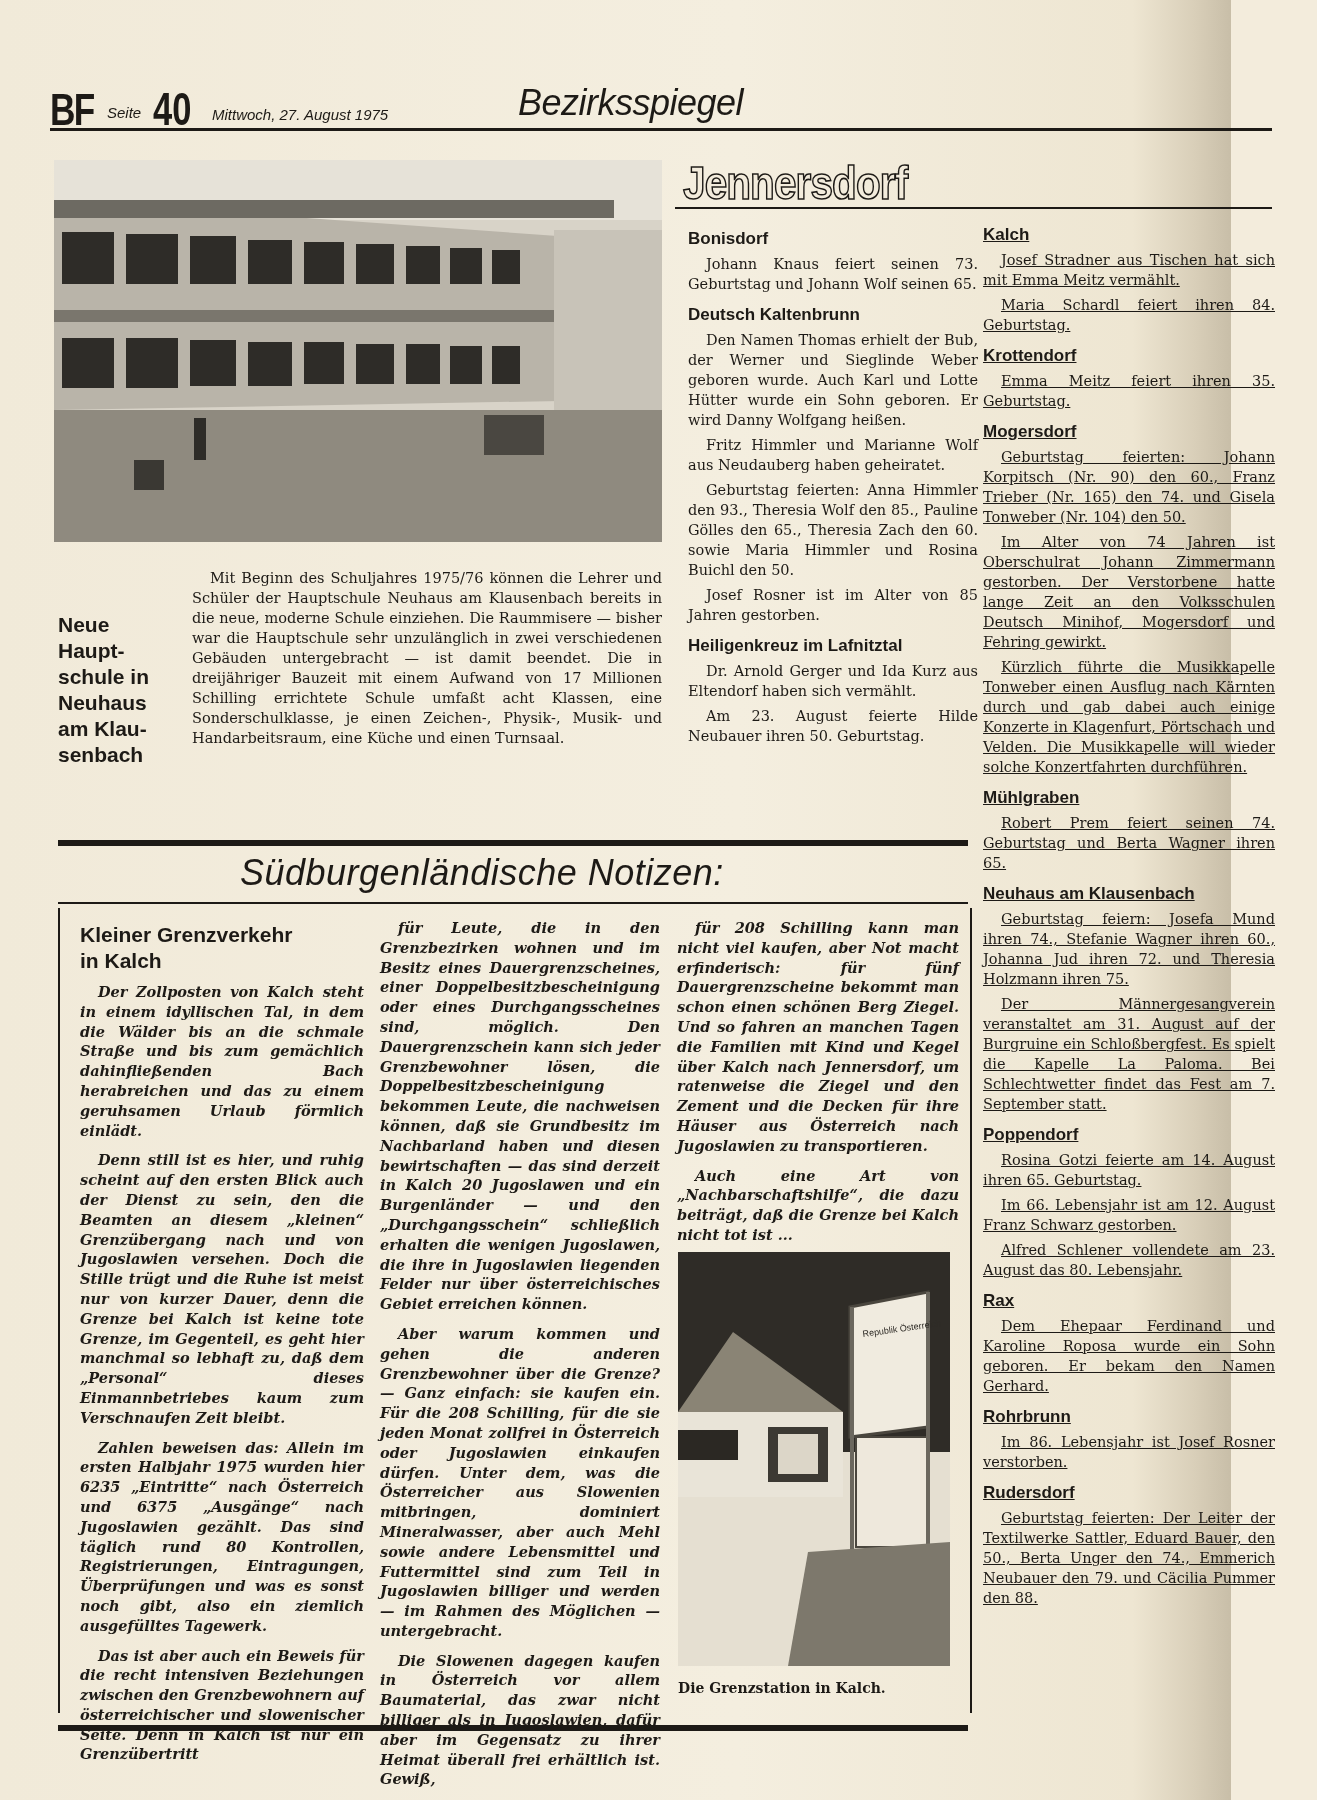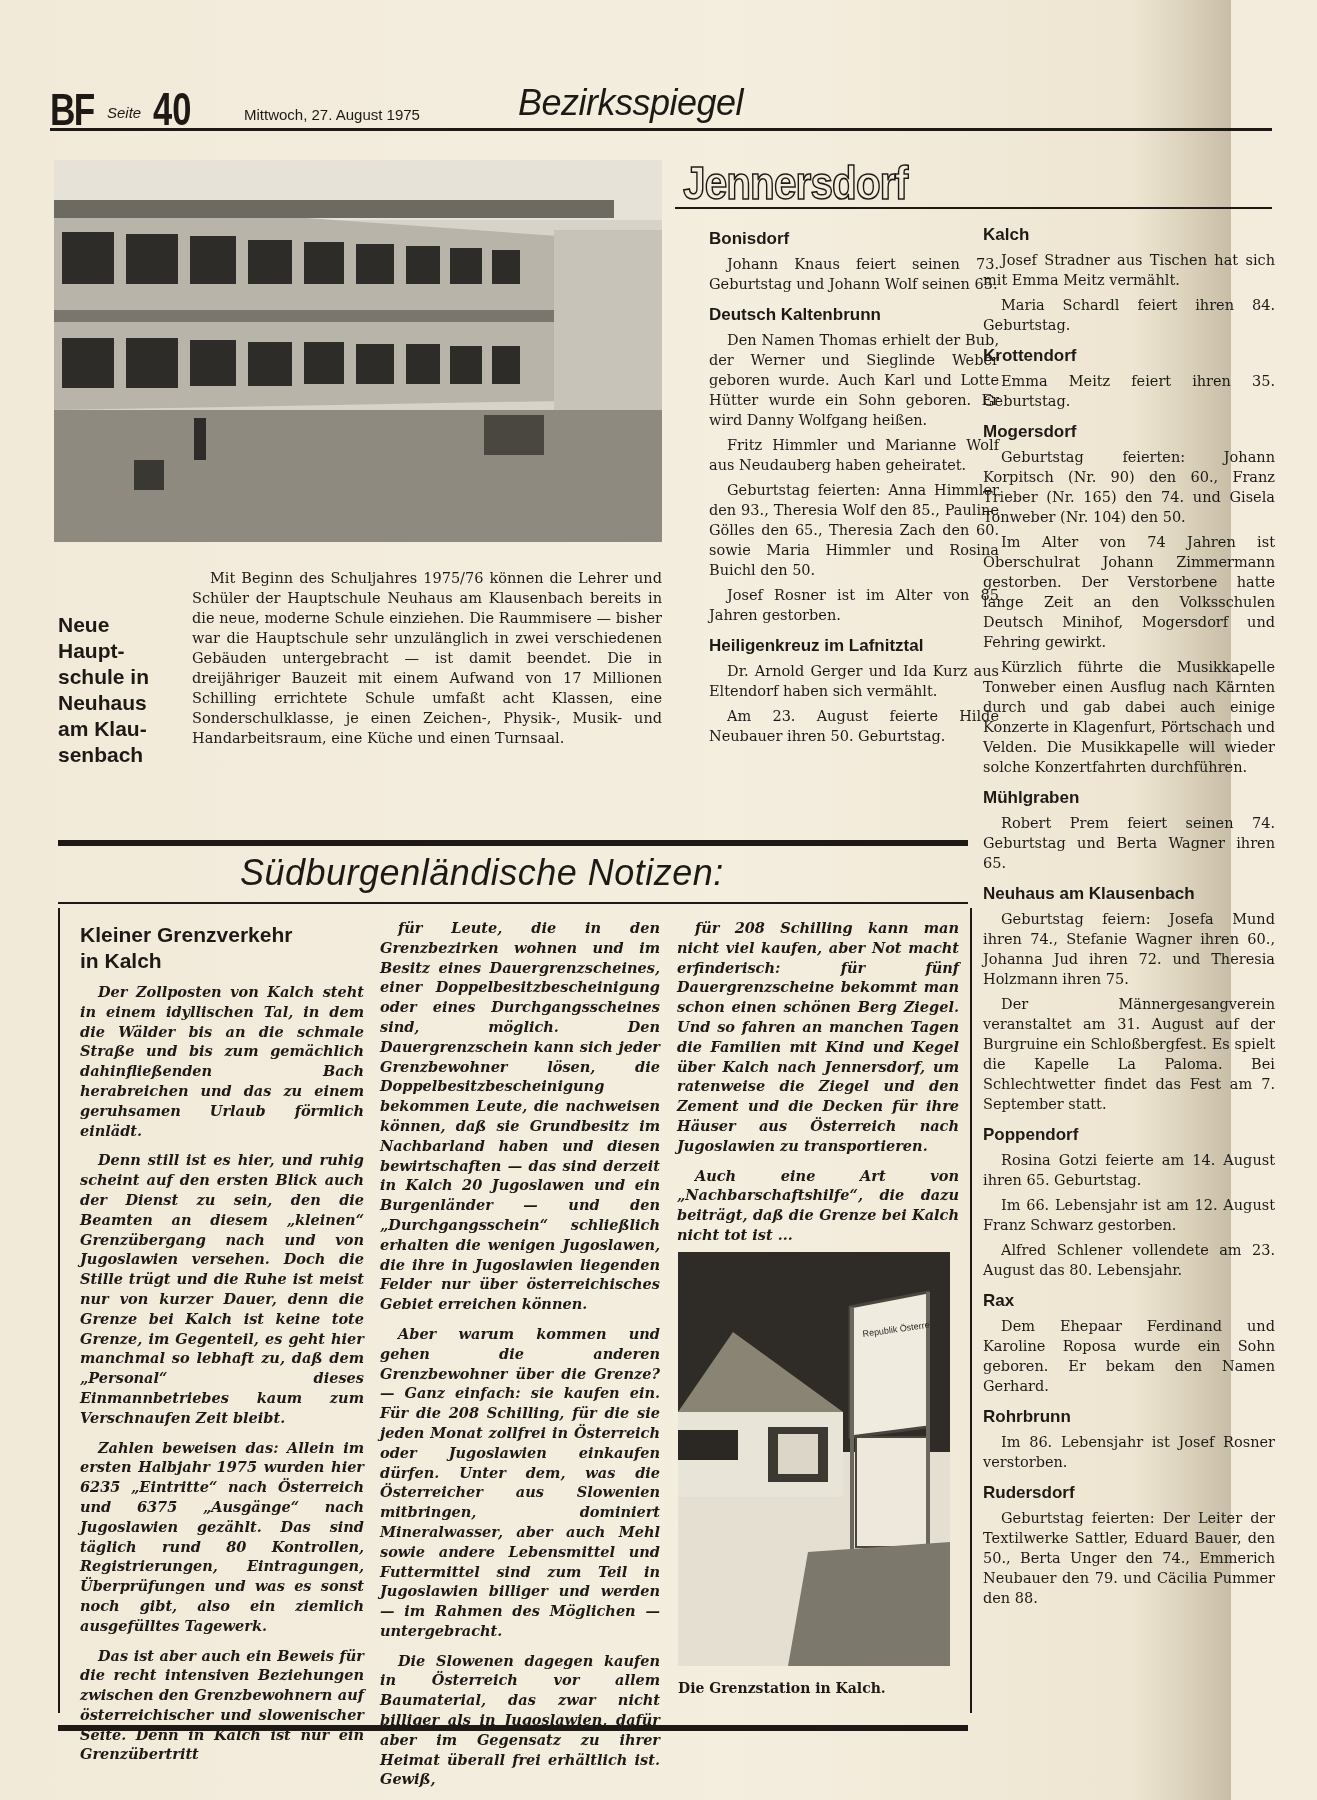--- a/index.html
+++ b/index.html
@@ -5,21 +5,21 @@
   html,body{margin:0;padding:0;}
   body{width:1317px;height:1800px;background:#f3ecdc;position:relative;overflow:hidden;
        font-family:"DejaVu Serif","Liberation Serif",serif;color:#1d1a16;}
   .page{position:absolute;left:0;top:0;width:1231px;height:1800px;
         background:linear-gradient(90deg,#f1ead9 0%,#f4eedf 60%,#eee6d2 92%,#d9cfb9 97%,#c8bea8 100%);}
   .abs{position:absolute;}
   
   .hdr-bf{left:50px;top:88px;font-family:"Liberation Sans",sans-serif;font-weight:bold;font-size:44px;letter-spacing:-2px;transform:scaleX(.8);transform-origin:left;line-height:44px;}
   .hdr-seite{left:107px;top:104px;font-family:"Liberation Sans",sans-serif;font-style:italic;font-size:15px;}
   .hdr-num{left:153px;top:86px;font-family:"Liberation Sans",sans-serif;font-weight:bold;font-size:46px;transform:scaleX(.75);transform-origin:left;line-height:46px;}
-  .hdr-date{left:212px;top:106px;font-family:"Liberation Sans",sans-serif;font-size:15px;margin-left:32px;}
+  .hdr-date{left:212px;top:106px;font-family:"Liberation Sans",sans-serif;font-style:italic;font-size:15px;}
   .hdr-section{left:518px;top:82px;font-family:"Liberation Sans",sans-serif;font-style:italic;font-weight:normal;font-size:36px;letter-spacing:-.5px;}
   .rule{background:#1d1a16;}
   
   .body{font-size:14.5px;line-height:20px;text-align:justify;hyphens:manual;}
   .body p{margin:0 0 5px 0;text-indent:18px;}
   .ital{font-style:italic;font-weight:bold;font-size:14.5px;line-height:19.8px;text-align:justify;font-family:"DejaVu Serif",serif;}
   .ital p{margin:0 0 10px 0;text-indent:18px;}
   .h3{font-family:"Liberation Sans",sans-serif;font-weight:bold;font-size:17px;line-height:22px;margin:0 0 4px 0;}
   .section{margin-bottom:10px;}
   .photo{background:#8c877c;overflow:hidden;}
@@ -84,39 +84,39 @@
     <div>am Klau-</div>
     <div>senbach</div>
   </div>
   <div class="abs body" style="left:192px;top:568px;width:470px;">
     <p>Mit Beginn des Schuljahres 1975/76 können die Lehrer und Schüler der Hauptschule Neuhaus am Klausenbach bereits in die neue, moderne Schule einziehen. Die Raummisere — bisher war die Hauptschule sehr unzulänglich in zwei verschiedenen Gebäuden untergebracht — ist damit beendet. Die in dreijähriger Bauzeit mit einem Aufwand von 17 Millionen Schilling errichtete Schule umfaßt acht Klassen, eine Sonderschulklasse, je einen Zeichen-, Physik-, Musik- und Handarbeitsraum, eine Küche und einen Turnsaal.</p>
   </div>
 
   <div class="abs jenners">Jennersdorf</div>
   <div class="abs rule" style="left:675px;top:207px;width:597px;height:2px;"></div>
 
-  <div class="abs body" id="jcol1" style="left:709px;top:228px;width:290px;">
+  <div class="abs body" id="jcol1" style="left:688px;top:228px;width:290px;">
       <div class="section">
         <div class="h3">Bonisdorf</div>
         <p>Johann Knaus feiert seinen 73. Geburtstag und Johann Wolf seinen 65.</p>
       </div>
       <div class="section">
         <div class="h3">Deutsch Kaltenbrunn</div>
         <p>Den Namen Thomas erhielt der Bub, der Werner und Sieglinde Weber geboren wurde. Auch Karl und Lotte Hütter wurde ein Sohn geboren. Er wird Danny Wolfgang heißen.</p>
         <p>Fritz Himmler und Marianne Wolf aus Neudauberg haben geheiratet.</p>
         <p>Geburtstag feierten: Anna Himmler den 93., Theresia Wolf den 85., Pauline Gölles den 65., Theresia Zach den 60. sowie Maria Himmler und Rosina Buichl den 50.</p>
         <p>Josef Rosner ist im Alter von 85 Jahren gestorben.</p>
       </div>
       <div class="section">
         <div class="h3">Heiligenkreuz im Lafnitztal</div>
         <p>Dr. Arnold Gerger und Ida Kurz aus Eltendorf haben sich vermählt.</p>
         <p>Am 23. August feierte Hilde Neubauer ihren 50. Geburtstag.</p>
       </div>
     </div>
-  <div class="abs body" id="jcol2" style="left:983px;top:224px;width:292px;">
+  <div class="abs body" id="jcol2" style="left:983px;top:224px;width:292px;text-decoration:underline;">
       <div class="section">
         <div class="h3">Kalch</div>
         <p>Josef Stradner aus Tischen hat sich mit Emma Meitz vermählt.</p>
         <p>Maria Schardl feiert ihren 84. Geburtstag.</p>
       </div>
       <div class="section">
         <div class="h3">Krottendorf</div>
         <p>Emma Meitz feiert ihren 35. Geburtstag.</p>
       </div>
       <div class="section">

